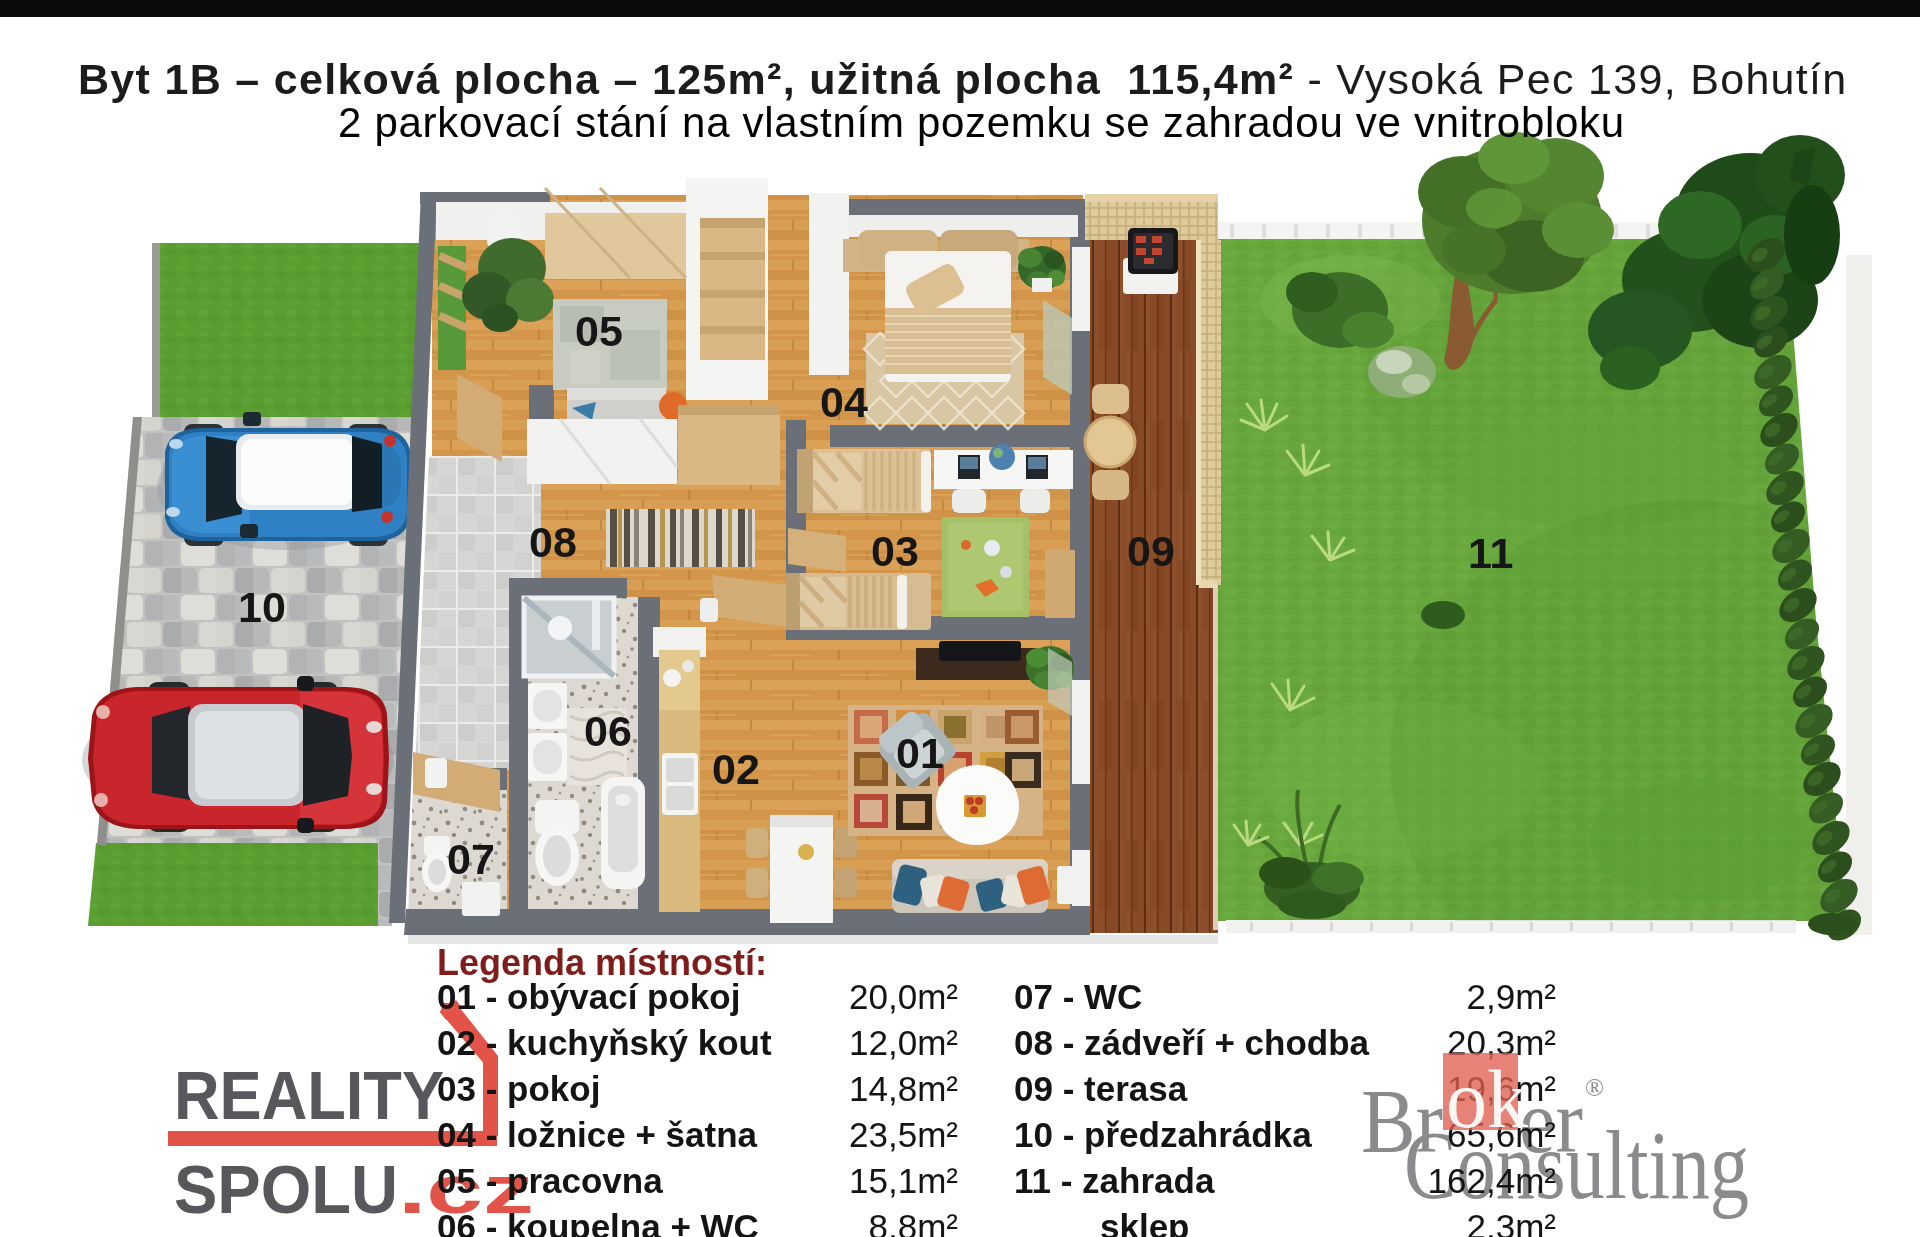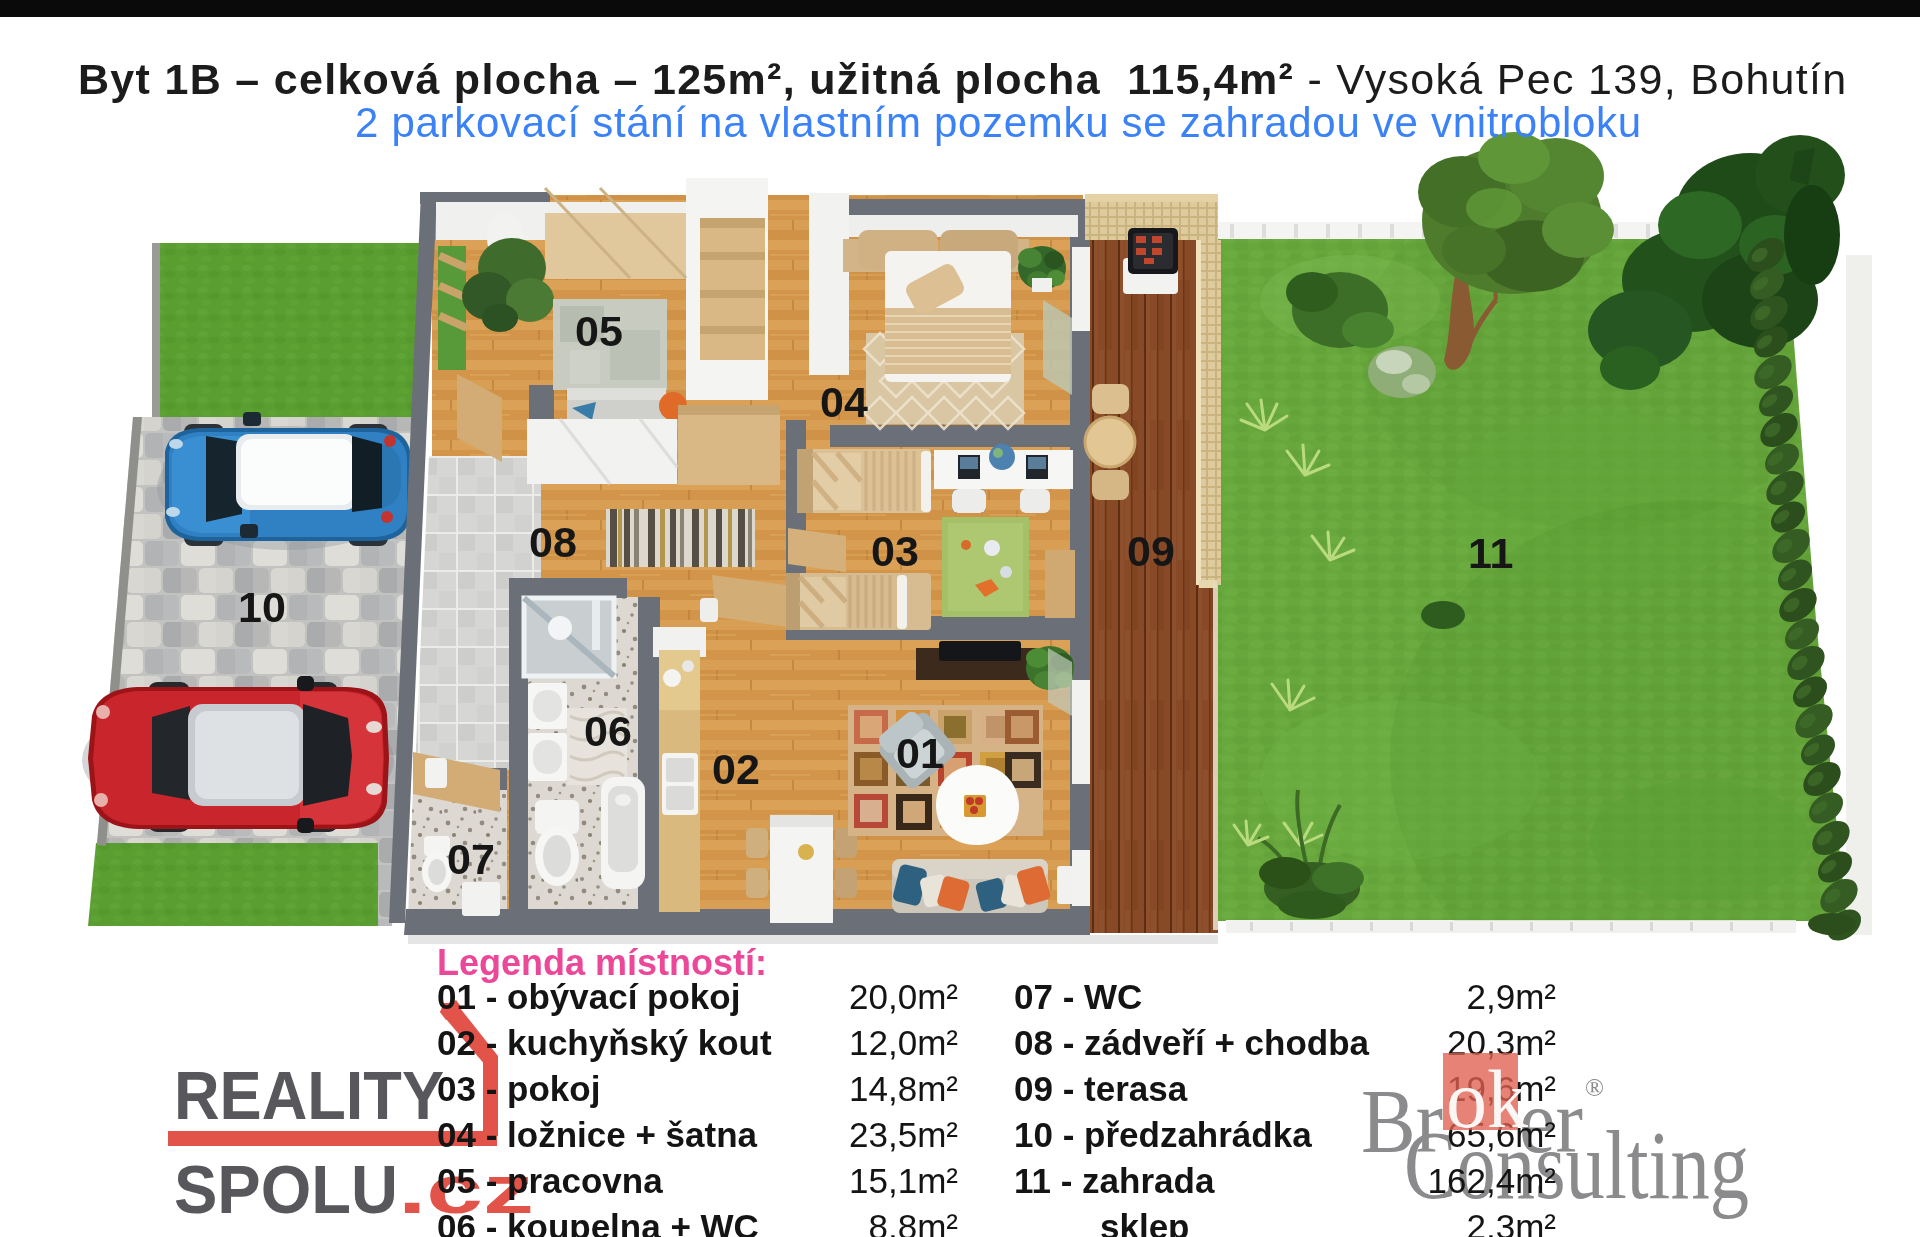--- a/index.html
+++ b/index.html
@@ -611,18 +611,18 @@
   <text x="1519" y="1152" font-size="92" textLength="64" lengthAdjust="spacingAndGlyphs">er</text>
   <text x="1585" y="1096" font-size="25">®</text>
   <text x="1404" y="1198" font-size="98" textLength="345" lengthAdjust="spacingAndGlyphs">Consulting</text>
  </g>
 </svg>
 <svg class="abs" style="left:0;top:0;z-index:4" width="1920" height="1237" viewBox="0 0 1920 1237">
  <rect x="1443" y="1053" width="75" height="77" fill="#e0604f" opacity="0.78"></rect>
  <text x="1446" y="1127" font-family="'Liberation Serif',serif" font-size="82" fill="#faf6f4">ok</text>
 </svg>
 <div class="abs" style="z-index:3;left:78px;top:55px;font-size:43px;color:#1c1c1c;letter-spacing:1.3px"><b>Byt 1B – celková plocha – 125m², užitná plocha&nbsp;&nbsp;115,4m²</b> - Vysoká Pec 139, Bohutín</div>
-<div class="abs" style="z-index:3;left:355px;top:99px;font-size:42px;color:#3b82f6;letter-spacing:0.7px">2 parkovací stání na vlastním pozemku se zahradou ve vnitrobloku</div>
-<div class="abs" style="z-index:3;left:437px;top:942px;font-size:36px;font-weight:bold;color:#ec4899">Legenda místností:</div>
+<div class="abs" style="z-index:3;left:338px;top:99px;font-size:42px;color:#000000;letter-spacing:0.7px">2 parkovací stání na vlastním pozemku se zahradou ve vnitrobloku</div>
+<div class="abs" style="z-index:3;left:437px;top:942px;font-size:36px;font-weight:bold;color:#7f1d1d">Legenda místností:</div>
 <div class="abs" style="z-index:3;left:437px;top:974px;font-size:35px;font-weight:bold;color:#141414;line-height:46px">01 - obývací pokoj<br>02 - kuchyňský kout<br>03 - pokoj<br>04 - ložnice + šatna<br>05 - pracovna<br>06 - koupelna + WC</div>
 <div class="abs" style="z-index:3;right:962px;top:974px;font-size:35px;color:#141414;line-height:46px;text-align:right">20,0m²<br>12,0m²<br>14,8m²<br>23,5m²<br>15,1m²<br>8,8m²</div>
 <div class="abs" style="z-index:3;left:1014px;top:974px;font-size:35px;font-weight:bold;color:#141414;line-height:46px">07 - WC<br>08 - zádveří + chodba<br>09 - terasa<br>10 - předzahrádka<br>11 - zahrada<br><span style="padding-left:86px">sklep</span></div>
 <div class="abs" style="z-index:3;right:364px;top:974px;font-size:35px;color:#141414;line-height:46px;text-align:right">2,9m²<br>20,3m²<br>19,6m²<br>65,6m²<br>162,4m²<br>2,3m²</div>
 </div>
 </body></html>

